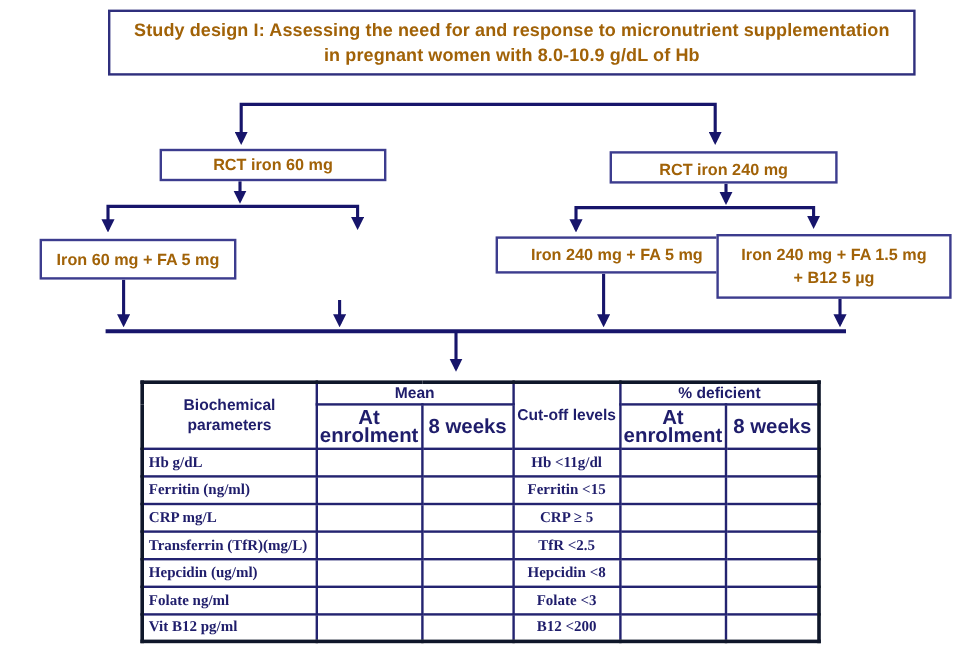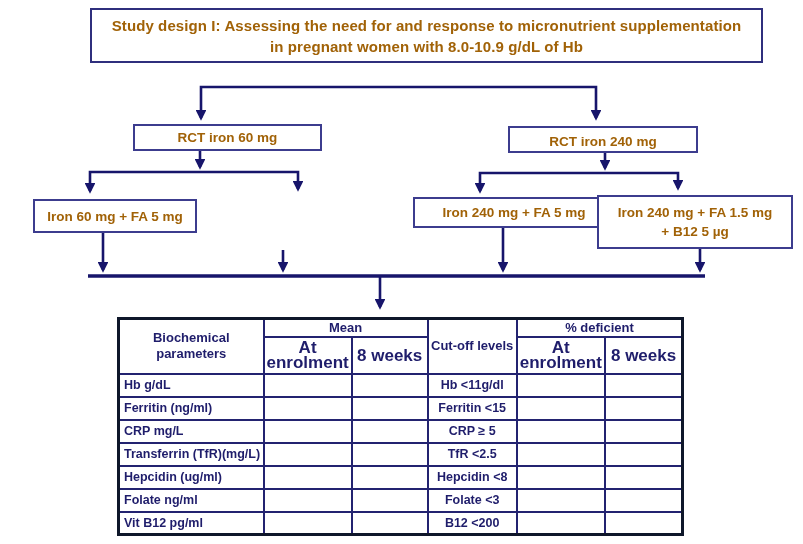--- a/index.html
+++ b/index.html
@@ -22,21 +22,21 @@
     table-layout:fixed;color:#1f1d6b;font-weight:bold;background:#ffffff;
   }
   table.results th,table.results td{
     box-sizing:border-box;border:2px solid #232370;overflow:hidden;
     white-space:nowrap;font-size:12.5px;padding:0 2px;vertical-align:middle;
   }
   table.results{border:3px solid #0f172a;}
   table.results tr.group-row th{height:18px;font-size:13px;}
   table.results tr.sub-row th{height:37px;font-size:17px;line-height:15px;white-space:normal;}
   table.results th.span-col{white-space:normal;line-height:16px;}
-  table.results tbody tr{height:23px;}
+  table.results tbody tr{height:23px;font-family:Liberation Serif, serif;}
   table.results td.param{text-align:left;padding-left:4px;}
   table.results td.cutoff{text-align:center;}
   table.results td.blank{background:#ffffff;}
 </style>
 </head>
 <body>
 
 <div class="canvas">
 
   <svg class="connectors" viewBox="0 0 803 544" xmlns="http://www.w3.org/2000/svg">

